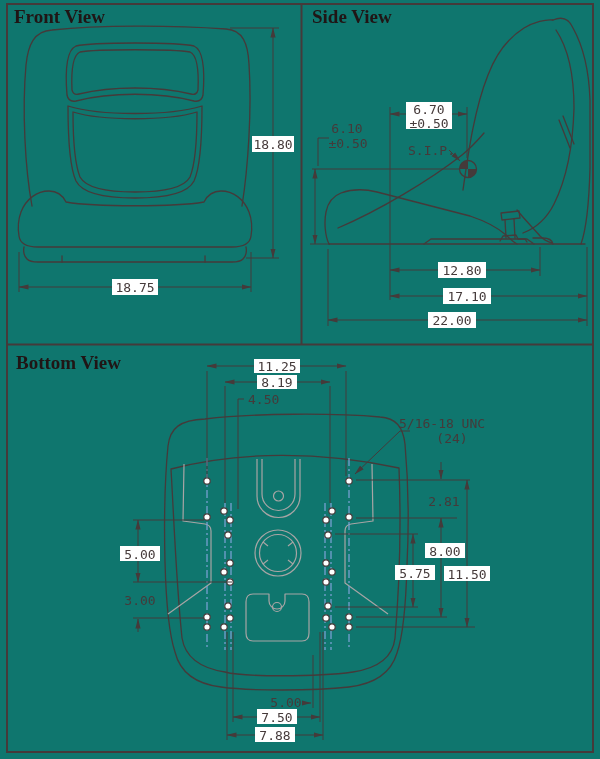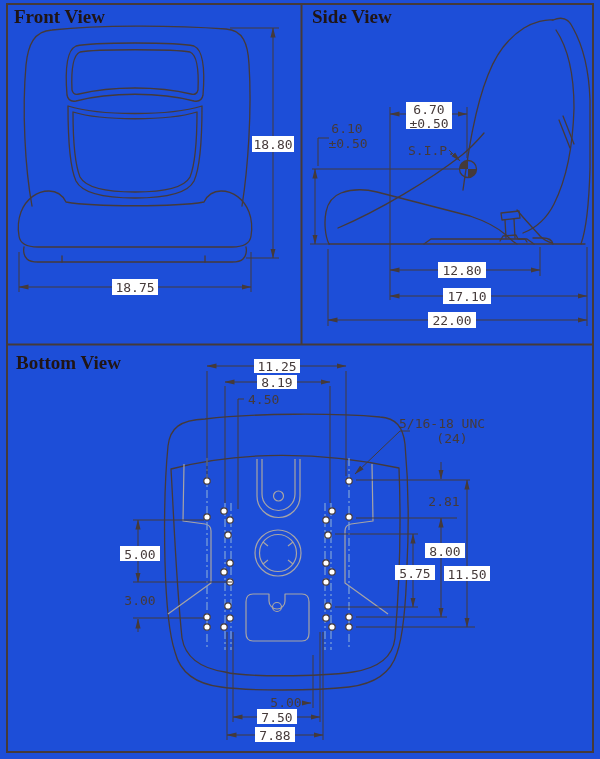--- a/index.html
+++ b/index.html
@@ -1,19 +1,19 @@
 <!DOCTYPE html>
 <html style="--c-line: #453a3a; --c-title_ink: #201515; --c-centerline: #7fa3d9; --c-detail: #a8a5a5;"><head>
 <meta charset="utf-8">
 <style>
   :root{
     --c-line:#453a3a; --c-title_ink:#201515; --c-centerline:#7fa3d9; --c-detail:#a8a5a5;
   }
   html,body{margin:0;padding:0;background:#fff;}
-  .sheet{position:relative;width:600px;height:759px;background:#1d4ed8;overflow:hidden;}
+  .sheet{position:relative;width:600px;height:759px;background:#0f766e;overflow:hidden;}
   svg{position:absolute;left:0;top:0;}
   .ln{stroke:var(--c-line);fill:none;stroke-width:1.3;stroke-linecap:round;stroke-linejoin:round;}
   .frame{stroke:var(--c-line);fill:none;stroke-width:2;}
   .dim{stroke:var(--c-line);fill:none;stroke-width:1;}
   .gray{stroke:var(--c-detail);fill:none;stroke-width:1.2;stroke-linejoin:round;}
   .cl{stroke:var(--c-centerline);fill:none;stroke-width:1.2;stroke-dasharray:8 3 2 3;}
   .hole{fill:#ffffff;stroke:var(--c-line);stroke-width:1.2;}
   .ah{fill:var(--c-line);stroke:none;}
   .tb{fill:#ffffff;stroke:none;}
   .t{font-family:"DejaVu Sans Mono",monospace;font-size:13px;fill:var(--c-line);}

